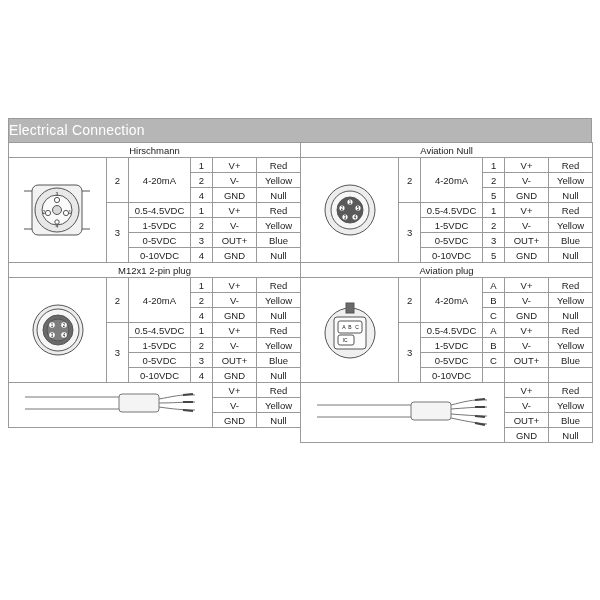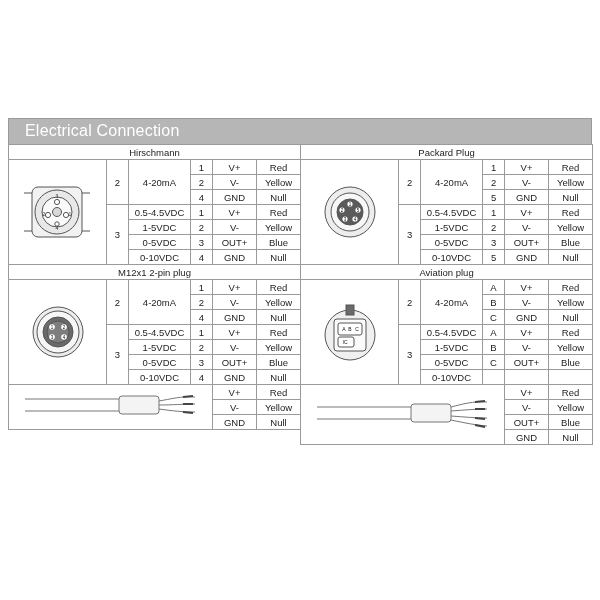--- a/index.html
+++ b/index.html
@@ -18,22 +18,22 @@
     position: absolute;
     left: 8px;
     top: 118px;
     width: 584px;
     height: 356px;
     box-sizing: border-box;
   }
   .title-bar {
     background: #b6b6b6;
     color: #ffffff;
-    font-size: 16px;
-    padding: 3px 8px 4px 16px;
+    font-size: 14px;
+    padding: 3px 8px 4px 0;
     border: 1px solid #9a9a9a;
     border-bottom: none;
     letter-spacing: 0.2px;
   }
   table.grid {
     border-collapse: collapse;
     width: 584px;
     table-layout: fixed;
   }
   table.grid td {
@@ -102,21 +102,21 @@
         <col style="width:22px">
         <col style="width:62px">
       <col style="width:22px">
         <col style="width:44px">
         <col style="width:44px">
     </colgroup>
 
     <tbody>
         <tr>
       <td class="hdr" colspan="6">Hirschmann</td>
-      <td class="hdr" colspan="6">Packard Plug</td>
+      <td class="hdr" colspan="6">Aviation Null</td>
     </tr>
 
     <tr>
       <td class="conn-cell" rowspan="7">
         <div class="img-wrap">
           <svg width="92" height="62" viewBox="0 0 92 62">
             <g stroke="#555" fill="none" stroke-width="1">
               <rect x="20" y="6" width="50" height="50" rx="6" fill="#f2f2f2"></rect>
               <circle cx="45" cy="31" r="22" fill="#e8e8e8"></circle>
               <circle cx="45" cy="31" r="15" fill="#fafafa"></circle>

